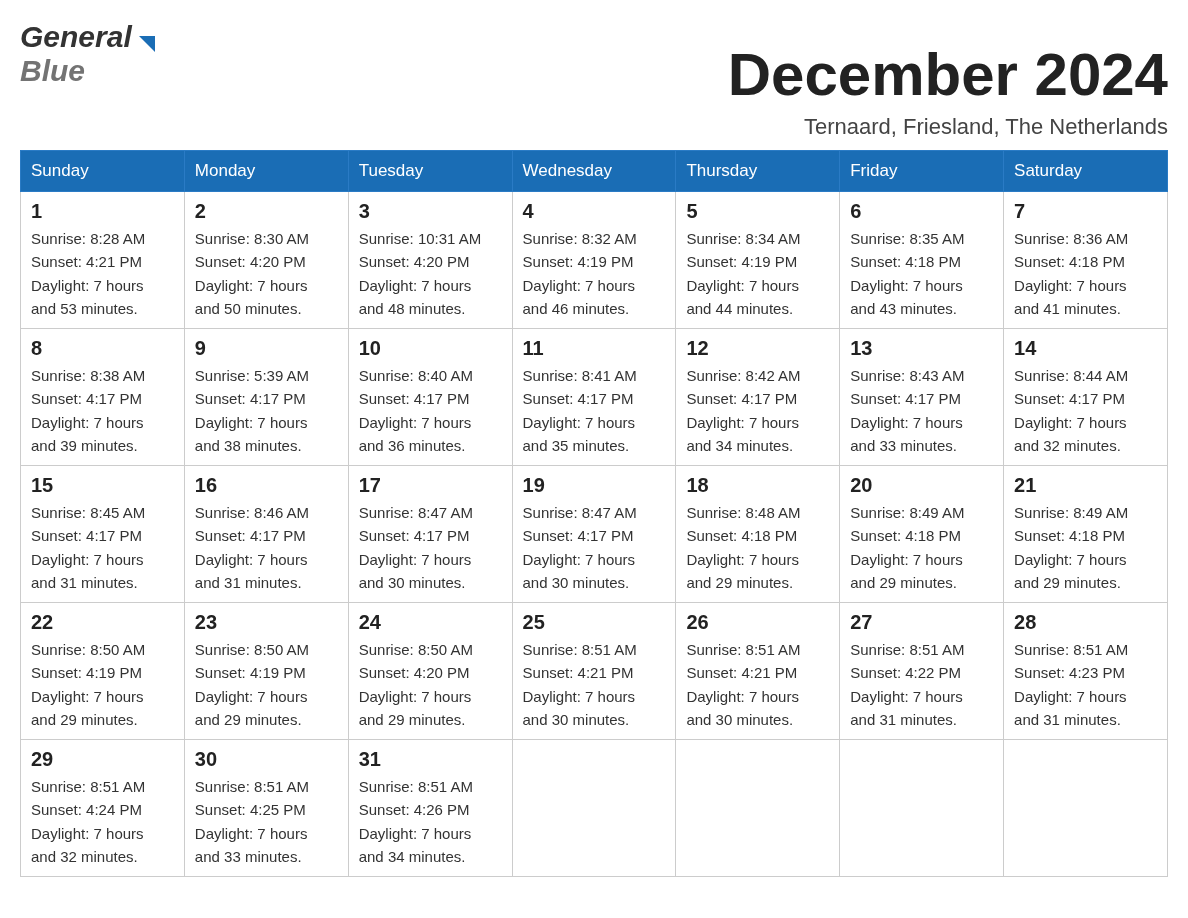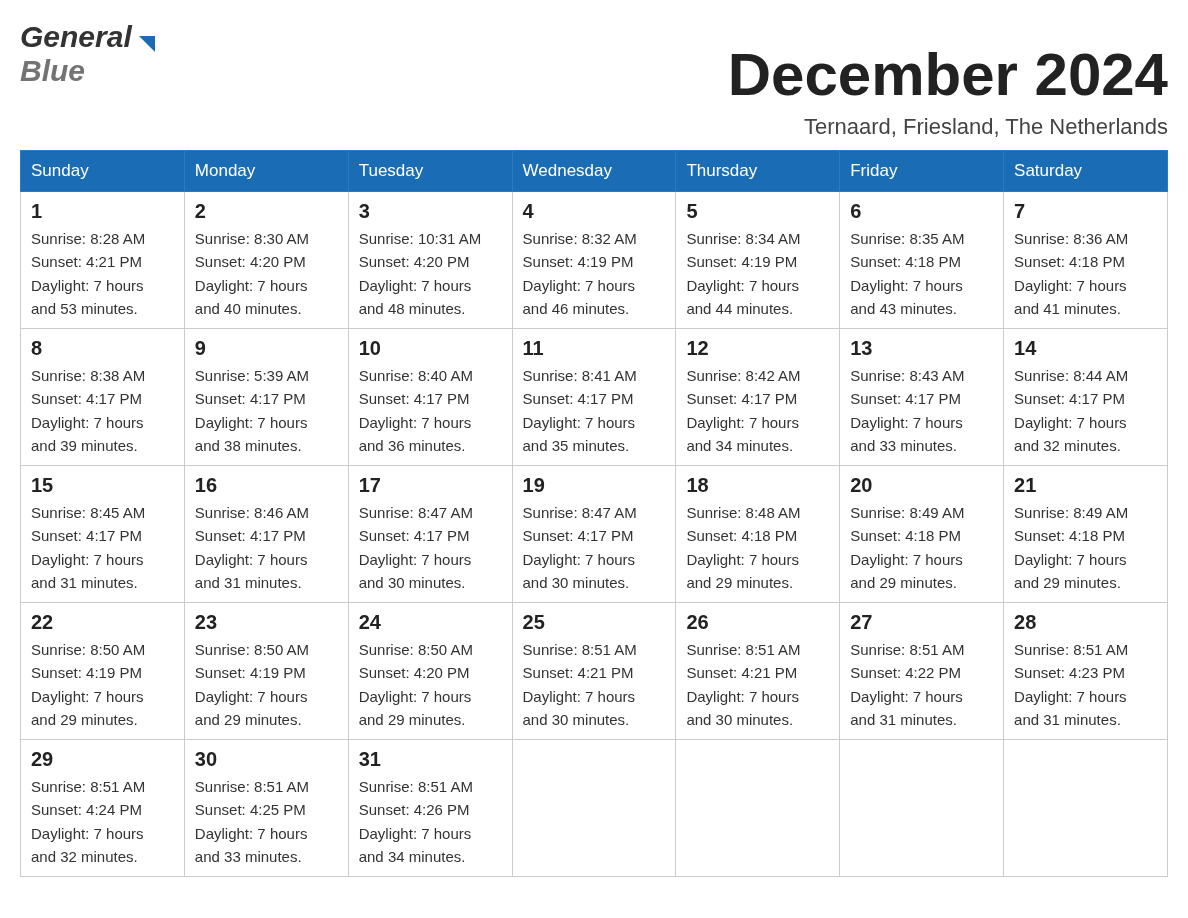--- a/index.html
+++ b/index.html
@@ -128,21 +128,21 @@
           <span>Daylight: 7 hours</span><br>
           <span>and 53 minutes.</span>
         </div>
       </td>
         <td>
         <span class="day-number">2</span>
         <div class="day-info">
           <span>Sunrise: 8:30 AM</span><br>
           <span>Sunset: 4:20 PM</span><br>
           <span>Daylight: 7 hours</span><br>
-          <span>and 40 minutes.</span>
+          <span>and 50 minutes.</span>
         </div>
       </td>
         <td>
         <span class="day-number">3</span>
         <div class="day-info">
           <span>Sunrise: 10:31 AM</span><br>
           <span>Sunset: 4:20 PM</span><br>
           <span>Daylight: 7 hours</span><br>
           <span>and 48 minutes.</span>
         </div>

